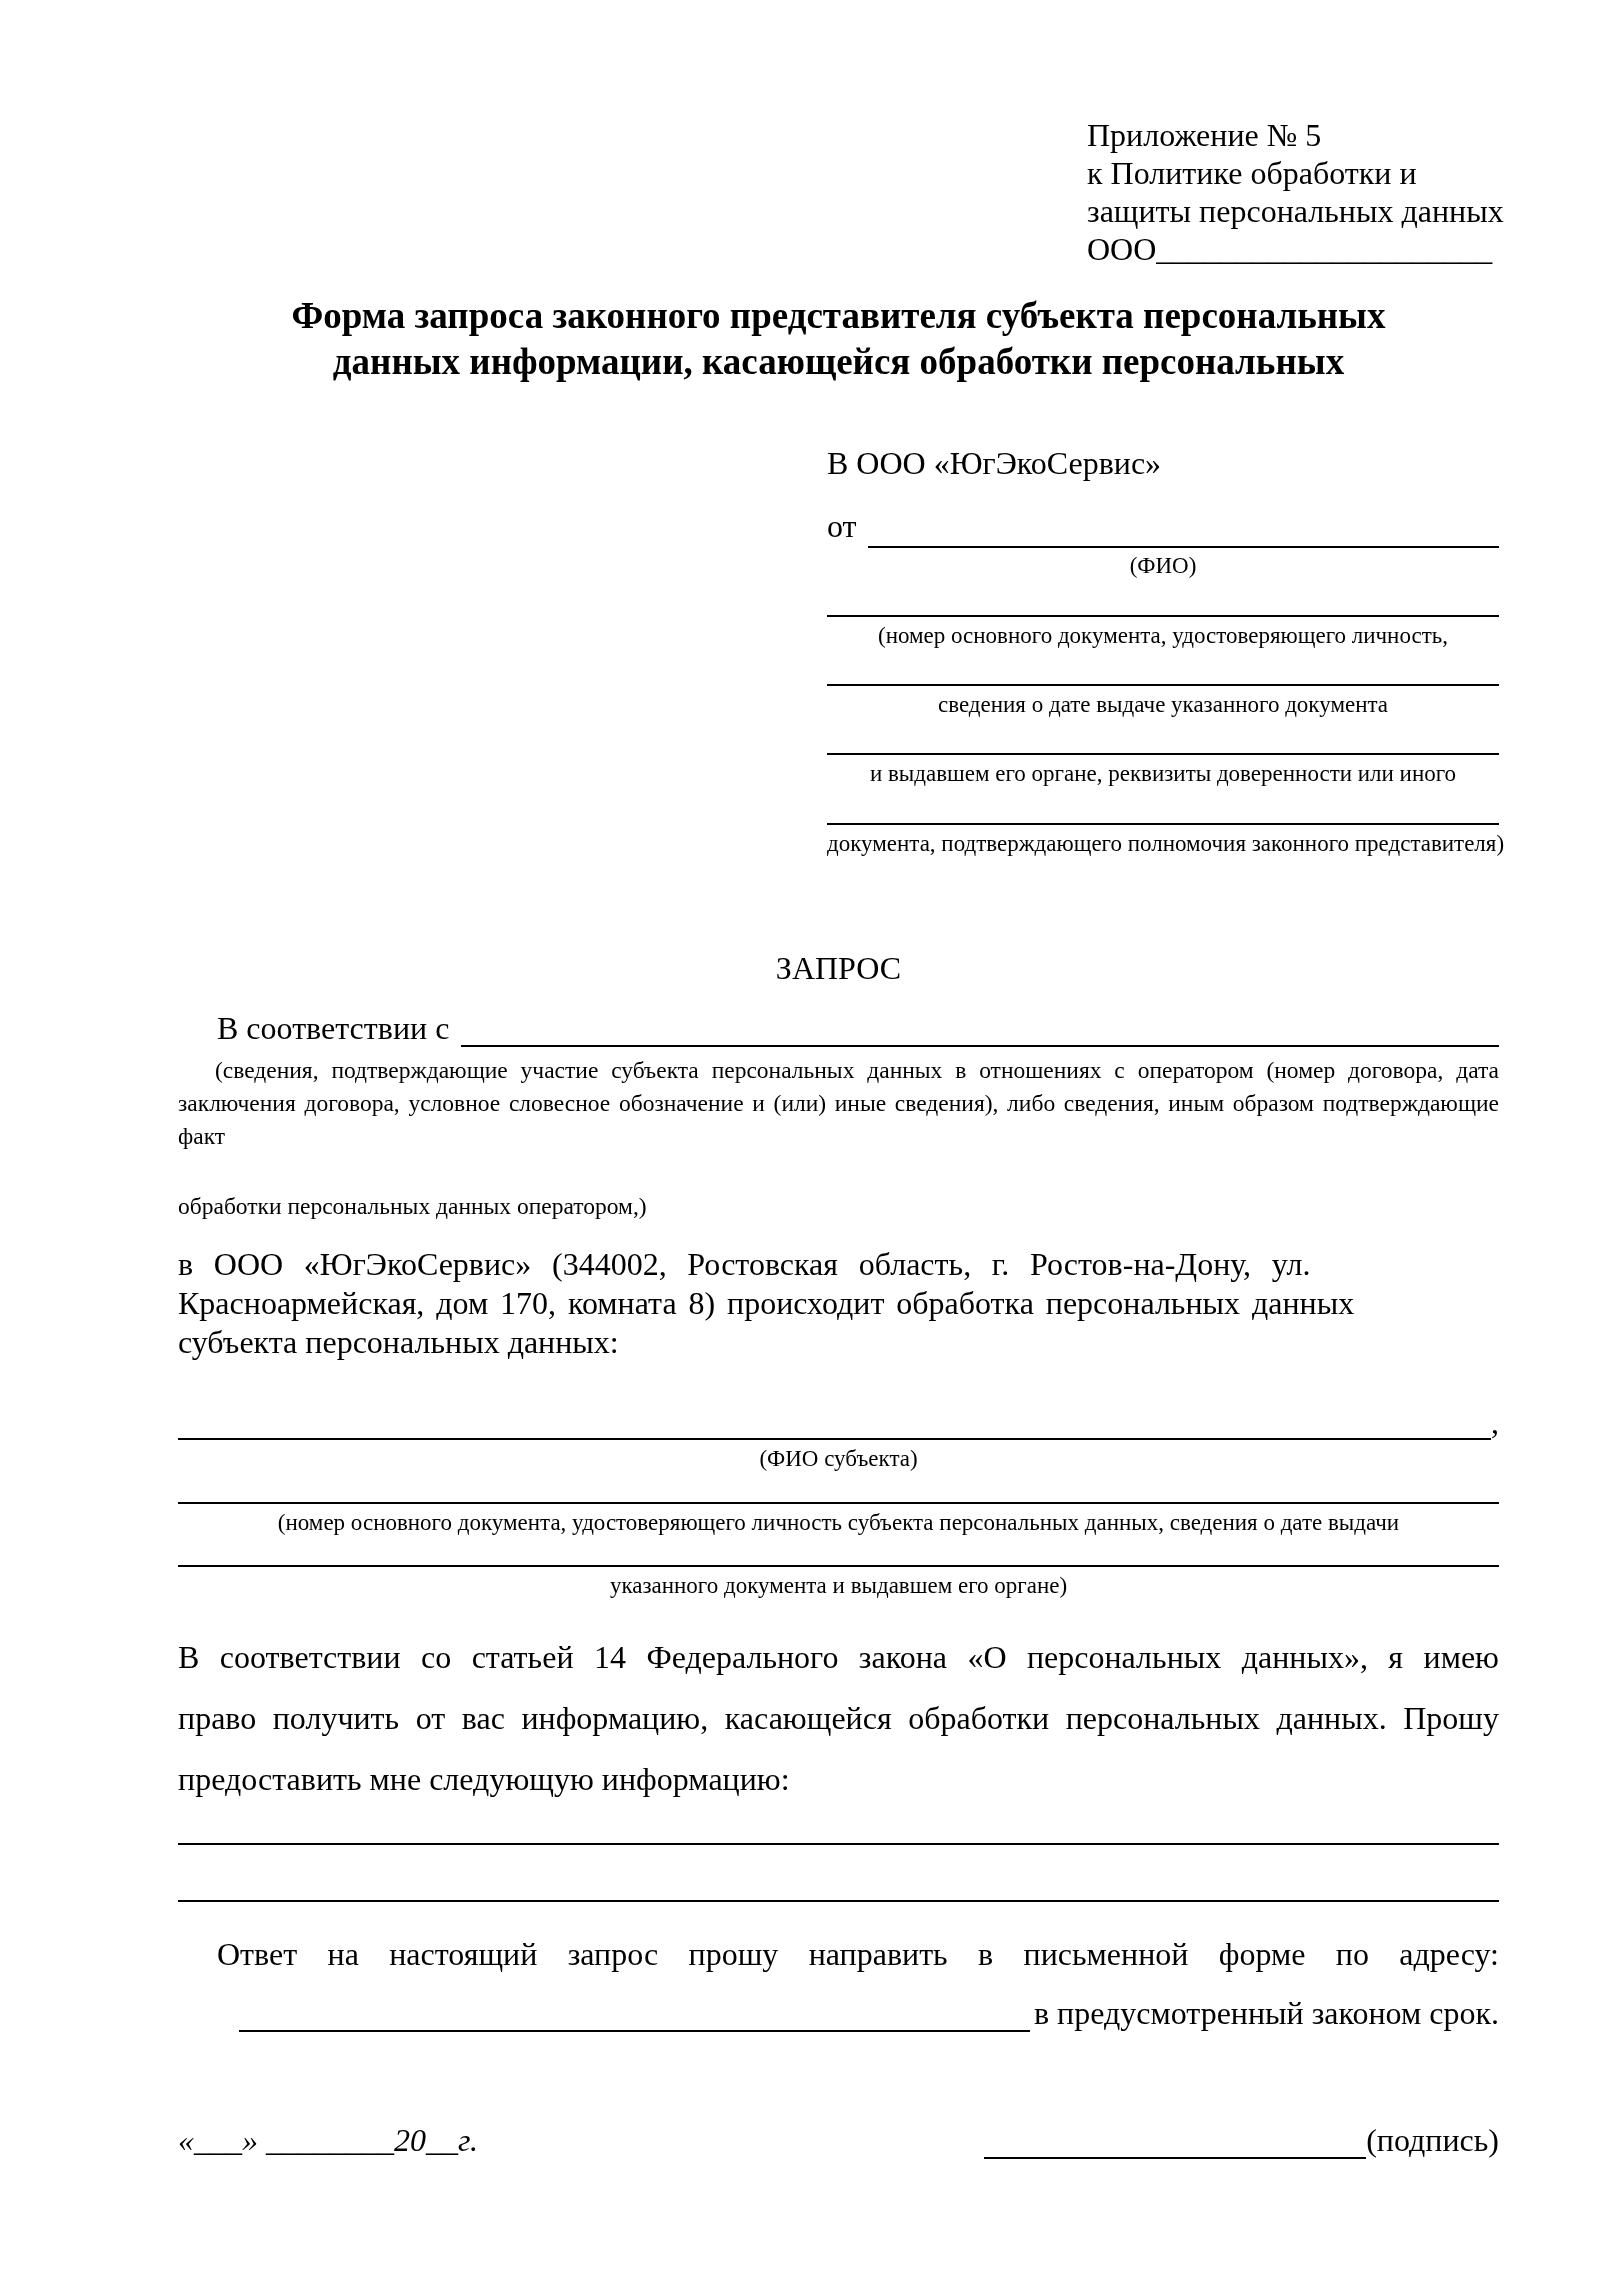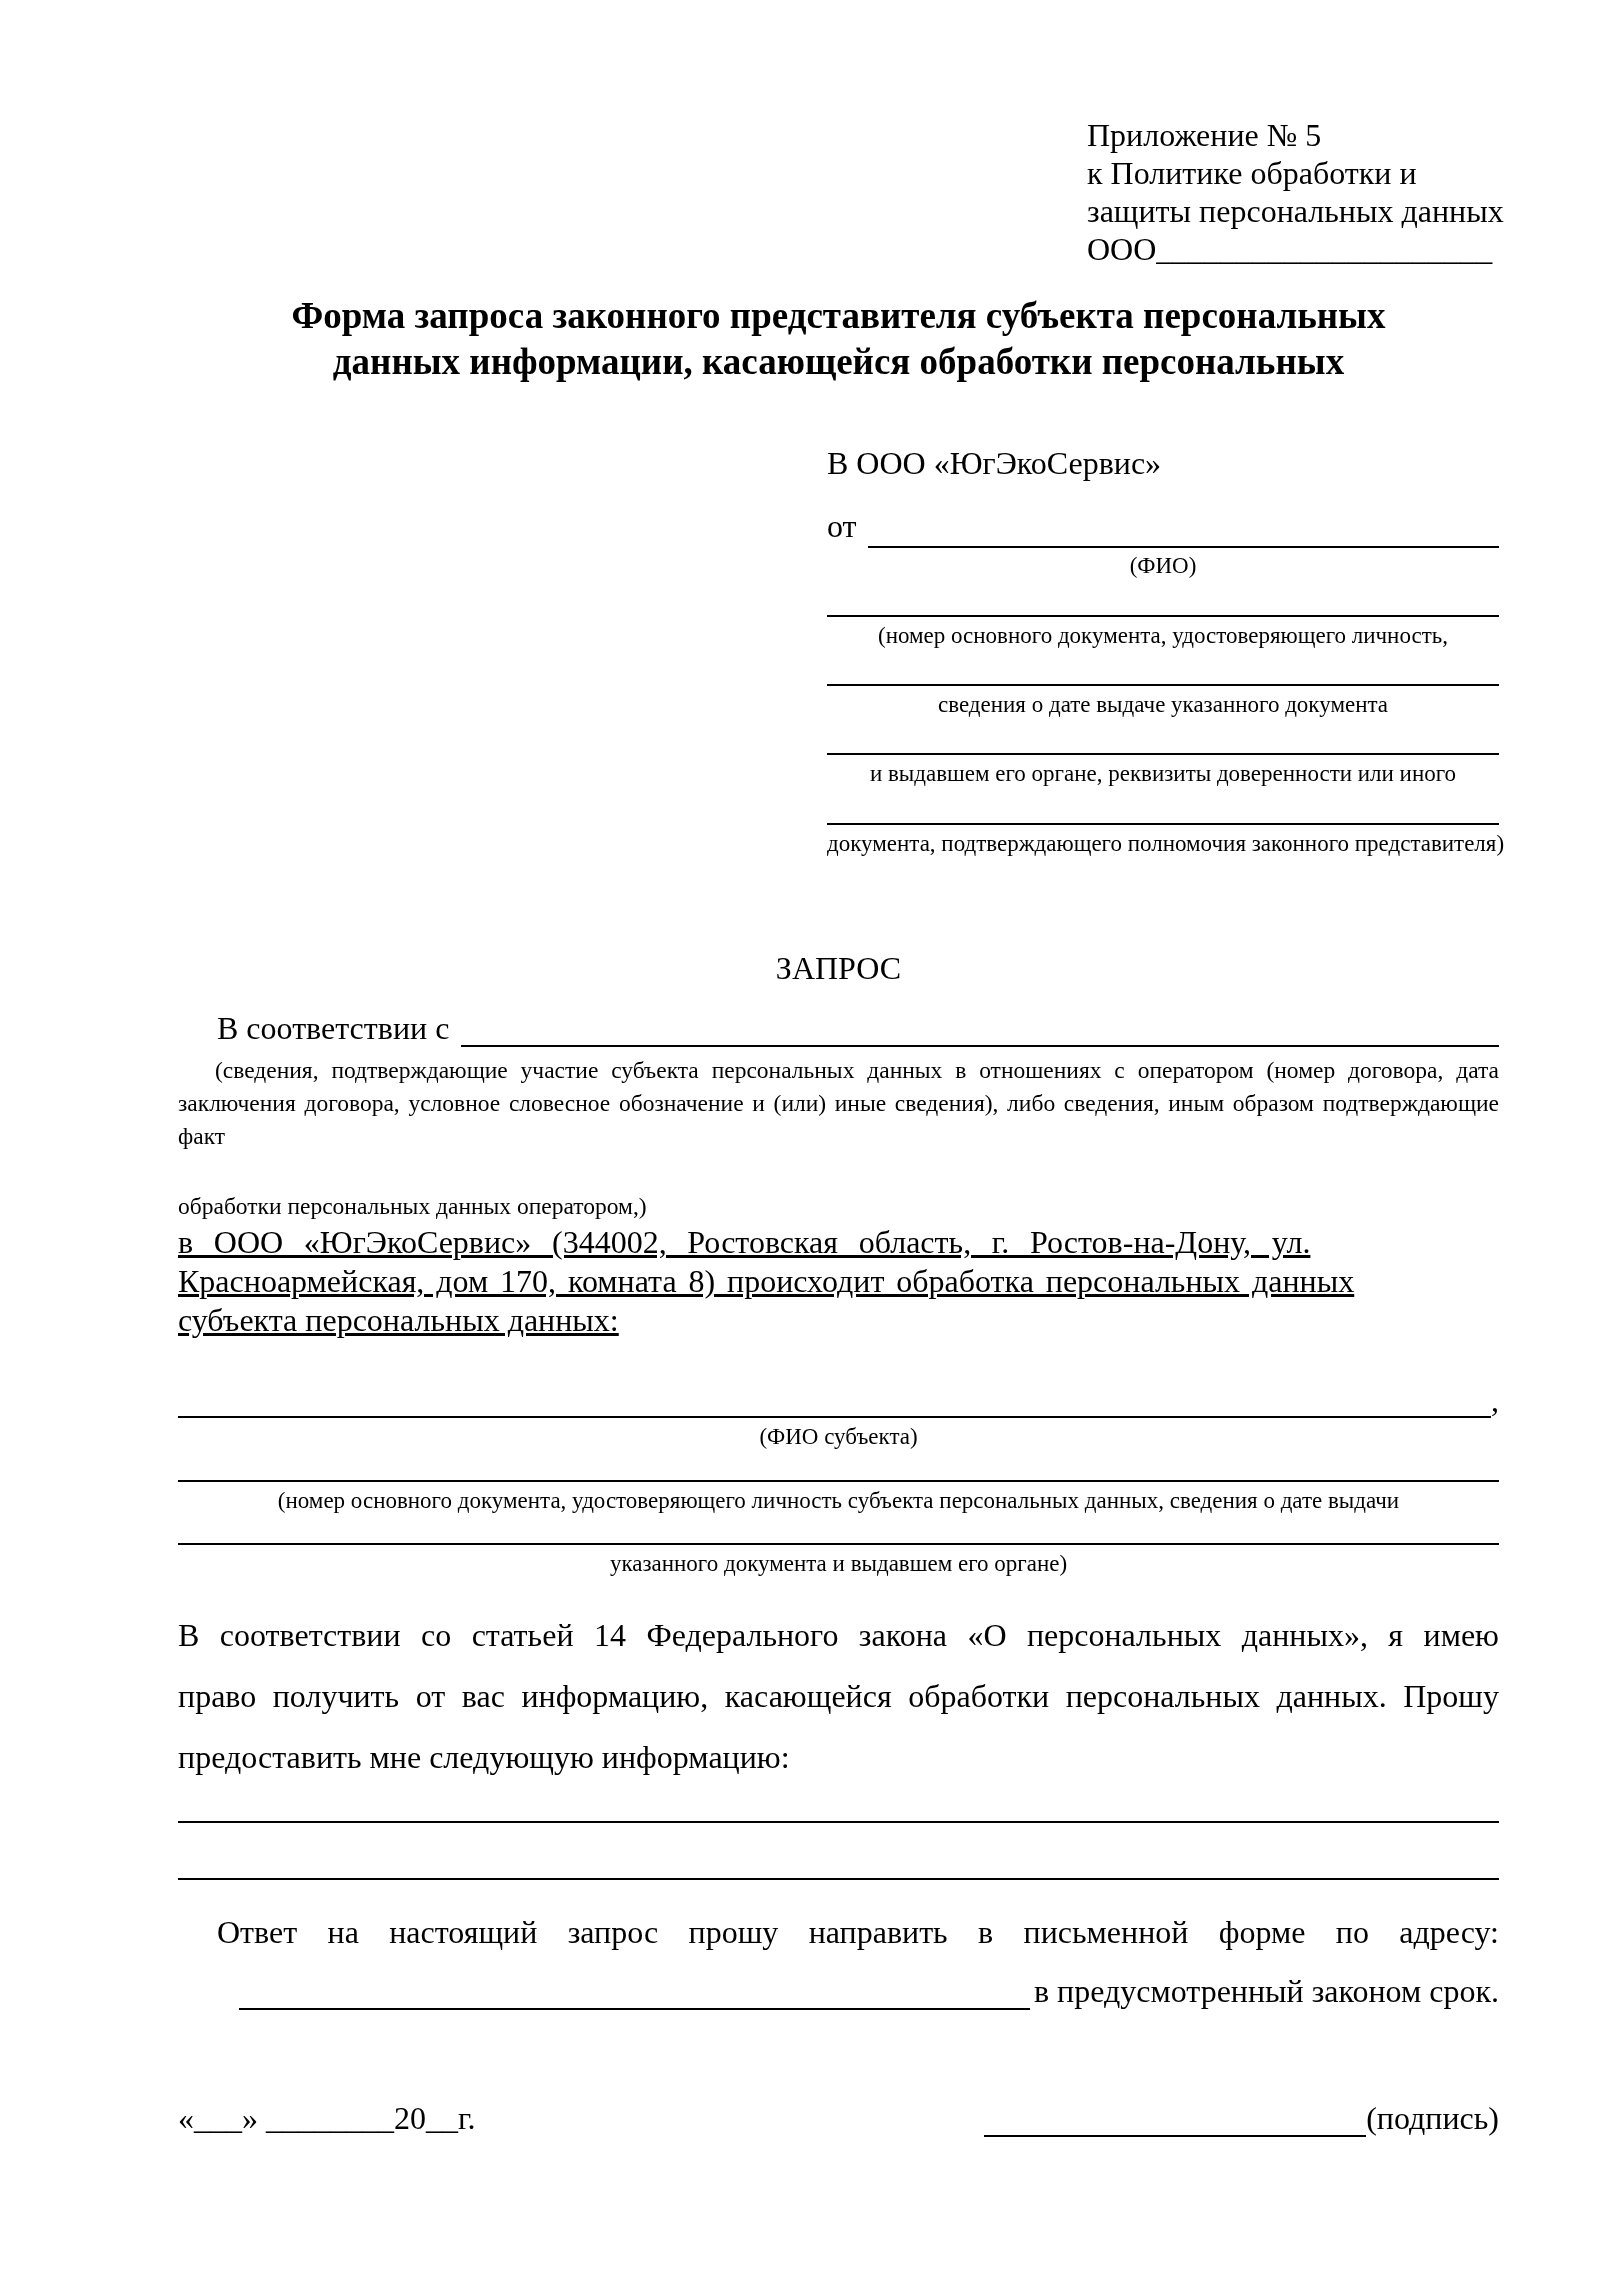--- a/index.html
+++ b/index.html
@@ -30,39 +30,39 @@
   .rule { border-bottom: 2.9px solid #000; height: 0; }
   .addr .rule { margin-top: 35px; }
   .cap { font-size: 23px; line-height: 27.4px; text-align: center; margin-top: 4.9px; white-space: nowrap; }
   
   .zapros { margin-top: 90px; text-align: center; line-height: 43px; }
   .intro { margin-top: 19.6px; padding-left: 39px; }
   .fine { margin-top: 7.8px; font-size: 23.5px; line-height: 33px; }
   .fine .fl { text-align: justify; text-align-last: justify; }
   .fine .fl.first { padding-left: 37px; }
   .fine .fl.last { text-align: left; text-align-last: left; margin-top: 37px; }
-  .oper { margin-top: 0; line-height: 39px; text-decoration: underline; }
+  .oper { margin-top: 22px; line-height: 39px; }
   .oper .ol1 { word-spacing: 12.7px; }
   .oper .ol2 { word-spacing: 3.9px; }
   .subj-rule { margin-top: 29px; }
   .subj-first { margin-top: 43px; }
   .subj-comma { flex: 0 0 auto; line-height: 35px; }
   .cap.wide { white-space: normal; }
   .law { margin-top: 27.4px; line-height: 61px; }
   .jline { text-align: justify; text-align-last: justify; }
   .fill1 { margin-top: 33px; }
   .fill2 { margin-top: 55px; }
   .answer { margin-top: 31px; line-height: 43px; padding-left: 39px; text-align: justify; text-align-last: justify; }
   .answer-addr { margin-top: 19.6px; padding-left: 61px; }
   .answer-addr .suffix { flex: 0 0 auto; padding-left: 3.9px; text-align: center; }
   
   .foot { margin-top: 90px; display: flex; justify-content: space-between; align-items: flex-end; }
   .sig-group { display: inline-flex; align-items: flex-end; }
   .sig-blank { width: 382px; }
-  .date { white-space: nowrap; }
+  .date { white-space: nowrap; font-style: italic; }
 </style>
 </head>
 <body>
 
 <div class="page">
 
   <div class="hdr">
     <div class="hdr-line">Приложение № 5</div>
     <div class="hdr-line">к Политике обработки и</div>
     <div class="hdr-line">защиты персональных данных</div>

